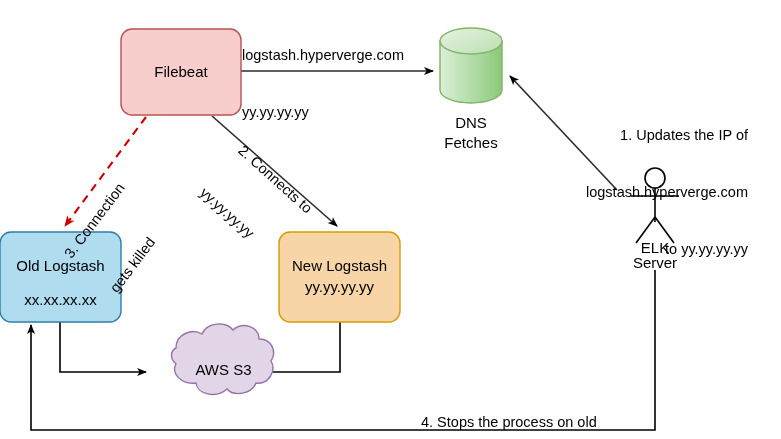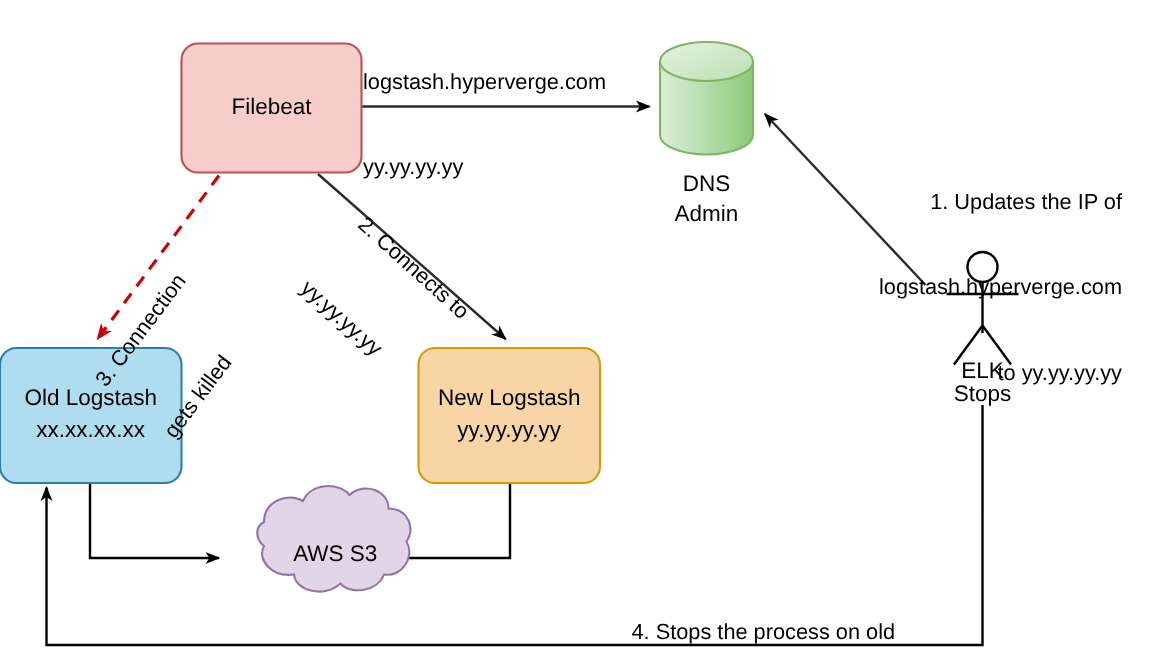--- a/index.html
+++ b/index.html
@@ -133,27 +133,27 @@
       <path d="M655,188 L655,222" stroke="#000000" stroke-width="1.6"></path>
       <path d="M631,196 L679,196" stroke="#000000" stroke-width="1.6"></path>
       <path d="M655,217 L636,243" stroke="#000000" stroke-width="1.6"></path>
       <path d="M655,217 L674,243" stroke="#000000" stroke-width="1.6"></path>
     </g>
   </svg>
 
   <div class="node-label box-text-main" style="left:121px; top:62px; width:120px;">Filebeat</div>
 
   <div class="node-label box-text-main" style="left:421px; top:113px; width:100px;">DNS</div>
-  <div class="node-label box-text-main" style="left:421px; top:133px; width:100px;">Admin</div>
+  <div class="node-label box-text-main" style="left:421px; top:133px; width:100px;">Fetches</div>
 
   <div class="node-label box-text-main" style="left:605px; top:238px; width:100px;">ELK</div>
-  <div class="node-label box-text-main" style="left:605px; top:253px; width:100px;">Stops</div>
+  <div class="node-label box-text-main" style="left:605px; top:253px; width:100px;">Server</div>
 
   <div class="node-label box-text-main" style="left:0px; top:256px; width:121px;">Old Logstash</div>
-  <div class="node-label box-text-sub" style="left:0px; top:277px; width:121px;">xx.xx.xx.xx</div>
+  <div class="node-label box-text-sub" style="left:0px; top:290px; width:121px;">xx.xx.xx.xx</div>
 
   <div class="node-label box-text-main" style="left:279px; top:256px; width:121px;">New Logstash</div>
   <div class="node-label box-text-sub" style="left:279px; top:277px; width:121px;">yy.yy.yy.yy</div>
 
   <div class="node-label box-text-main" style="left:166px; top:360px; width:115px;">AWS S3</div>
 
   <div class="edge-label" style="left:242px; top:8px;">
     <div>logstash.hyperverge.com</div>
     <div>yy.yy.yy.yy</div>
   </div>

